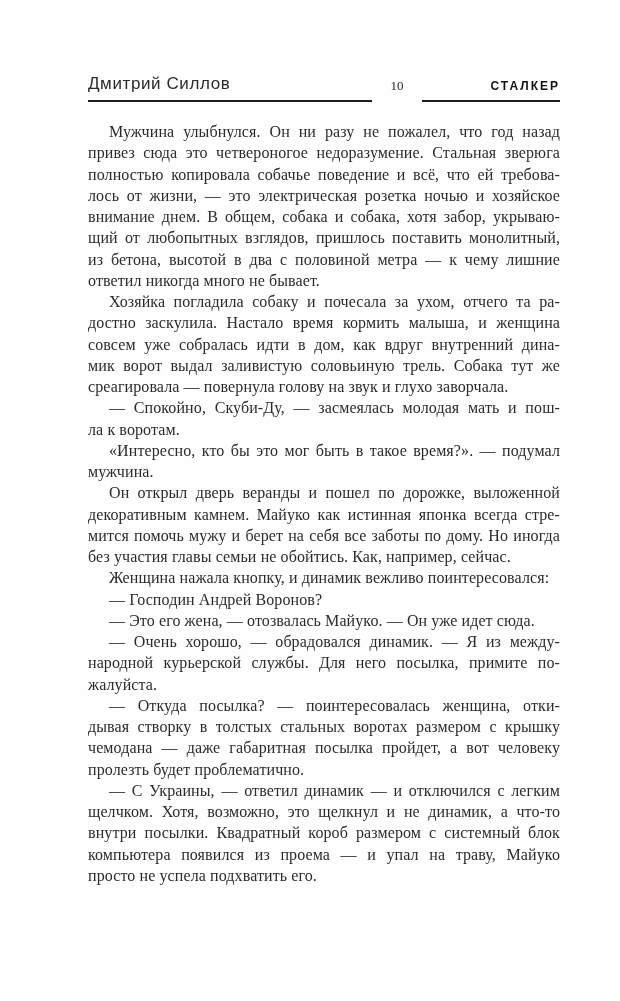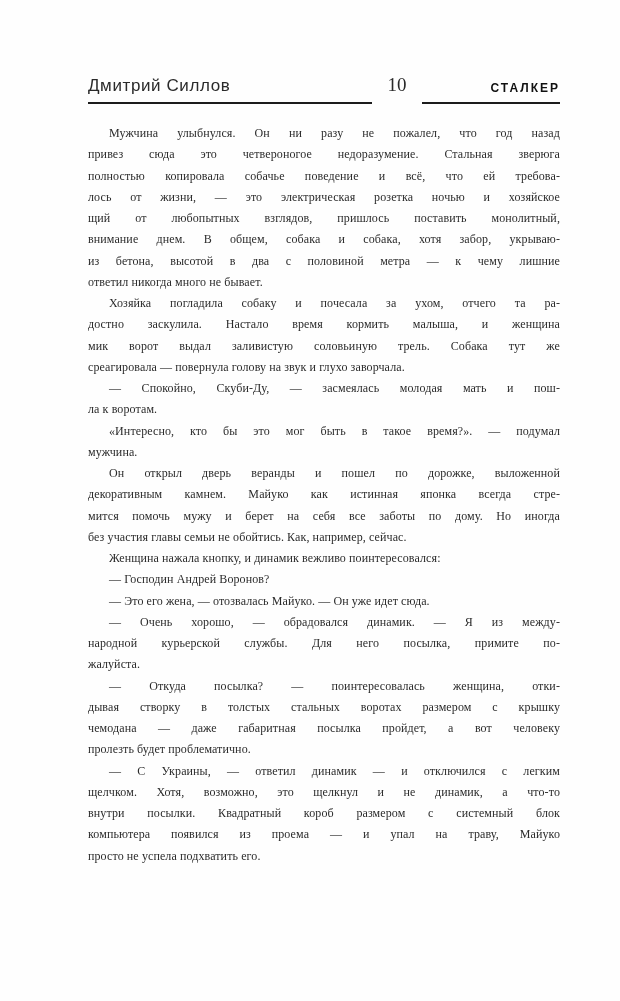--- a/index.html
+++ b/index.html
@@ -36,21 +36,21 @@
     letter-spacing: 0.6px;
     color: #2a2a2a;
     white-space: nowrap;
   }
   .runhead .middle {
     flex: 1 1 auto;
     text-align: center;
     padding-bottom: 8px;
   }
   .runhead .pagenum {
-    font-size: 19px;
+    font-size: 13px;
     color: #2a2a2a;
   }
   .runhead .right {
     flex: 0 0 138px;
     border-bottom: 2.5px solid #1c1c1c;
     padding-bottom: 6px;
     text-align: right;
   }
   .runhead .booktitle {
     font-family: "Liberation Sans", "DejaVu Sans", sans-serif;
@@ -60,21 +60,21 @@
     color: #111;
     white-space: nowrap;
   }
   
   .page-text {
     margin-top: 19px;
     width: 472px;
   }
   .paragraph { margin: 0; }
   .line {
-    font-size: 12px;
+    font-size: 16px;
     line-height: 21.25px;
     text-align: justify;
     text-align-last: justify;
     letter-spacing: 0.1px;
     white-space: normal;
   }
   .line.first { text-indent: 21px; }
   .line.last  { text-align-last: left; }
 </style>
 </head>
@@ -93,28 +93,29 @@
       <span class="booktitle">СТАЛКЕР</span>
     </div>
   </div>
 
   <div class="page-text">
       <div class="paragraph">
         <div class="line first">Мужчина улыбнулся. Он ни разу не пожалел, что год назад</div>
         <div class="line">привез сюда это четвероногое недоразумение. Стальная зверюга</div>
         <div class="line">полностью копировала собачье поведение и всё, что ей требова-</div>
         <div class="line">лось от жизни, — это электрическая розетка ночью и хозяйское</div>
+        <div class="line">внимание днем. В общем, собака и собака, хотя забор, укрываю-</div>
         <div class="line">щий от любопытных взглядов, пришлось поставить монолитный,</div>
-        <div class="line">внимание днем. В общем, собака и собака, хотя забор, укрываю-</div>
         <div class="line">из бетона, высотой в два с половиной метра — к чему лишние</div>
         <div class="line last">ответил никогда много не бывает.</div>
       </div>
       <div class="paragraph">
         <div class="line first">Хозяйка погладила собаку и почесала за ухом, отчего та ра-</div>
         <div class="line">достно заскулила. Настало время кормить малыша, и женщина</div>
+        <div class="line">совсем уже собралась идти в дом, как вдруг внутренний дина-</div>
         <div class="line">мик ворот выдал заливистую соловьиную трель. Собака тут же</div>
         <div class="line last">среагировала — повернула голову на звук и глухо заворчала.</div>
       </div>
       <div class="paragraph">
         <div class="line first">— Спокойно, Скуби-Ду, — засмеялась молодая мать и пош-</div>
         <div class="line last">ла к воротам.</div>
       </div>
       <div class="paragraph">
         <div class="line first">«Интересно, кто бы это мог быть в такое время?». — подумал</div>
         <div class="line last">мужчина.</div>

